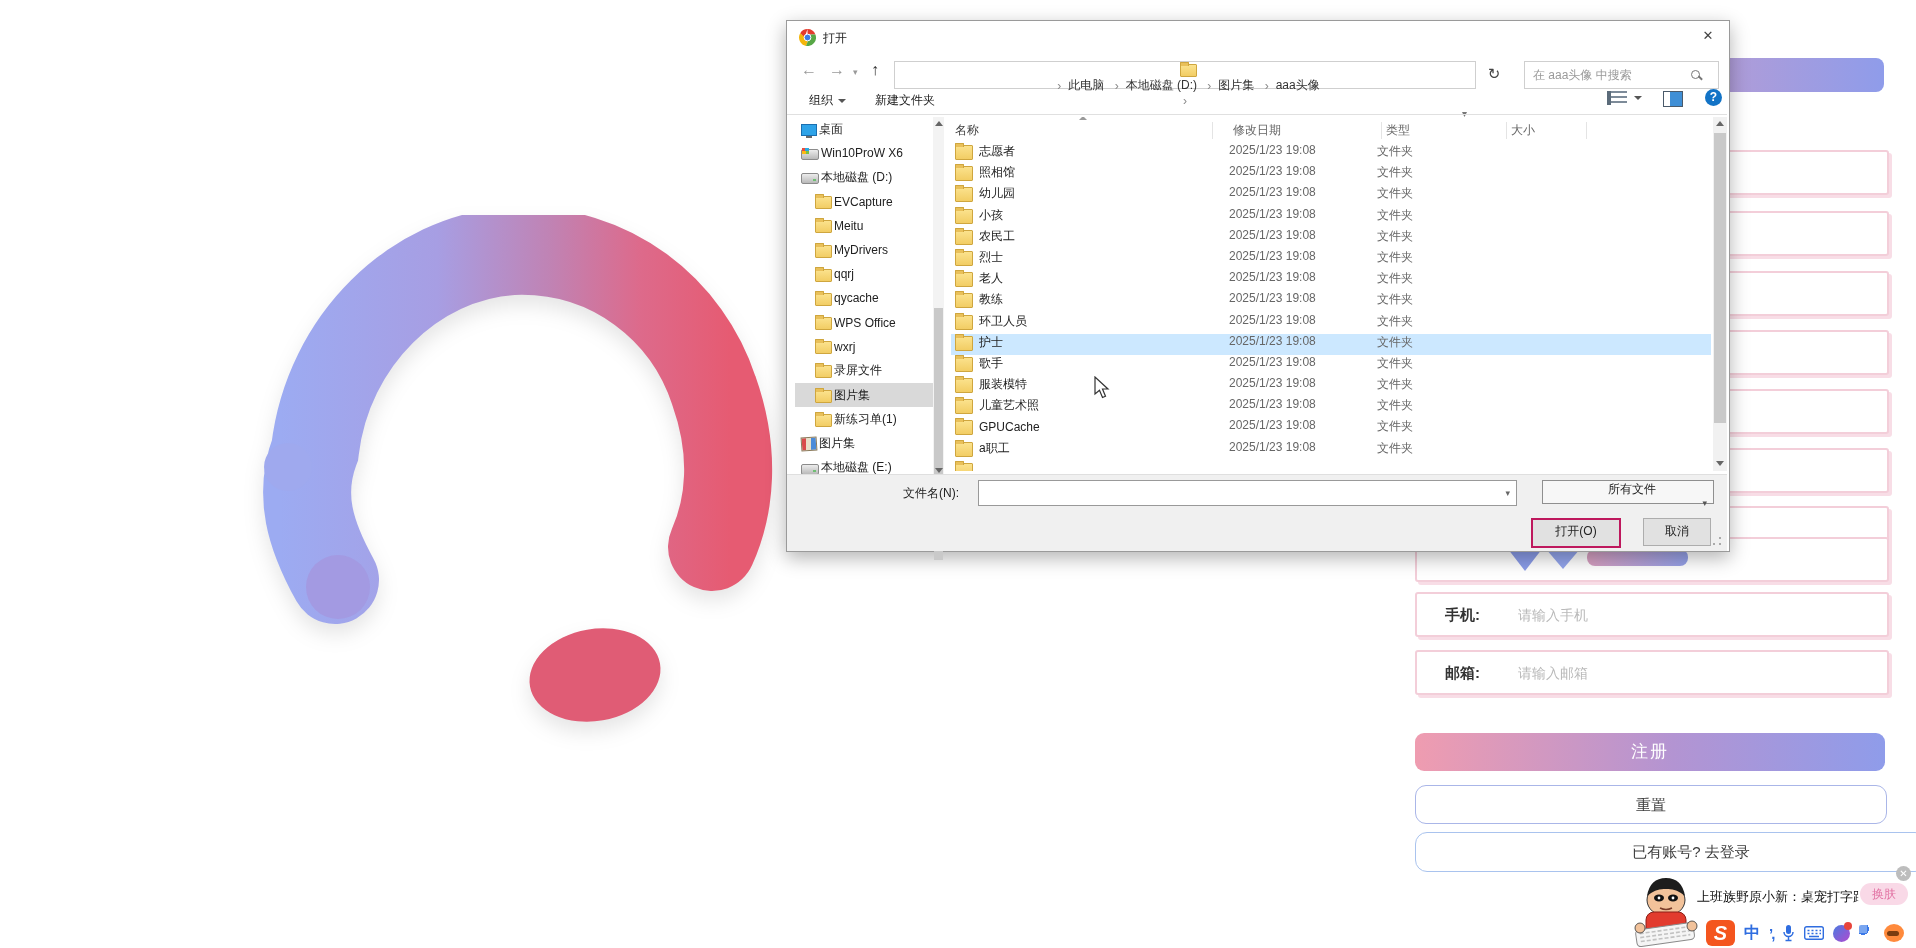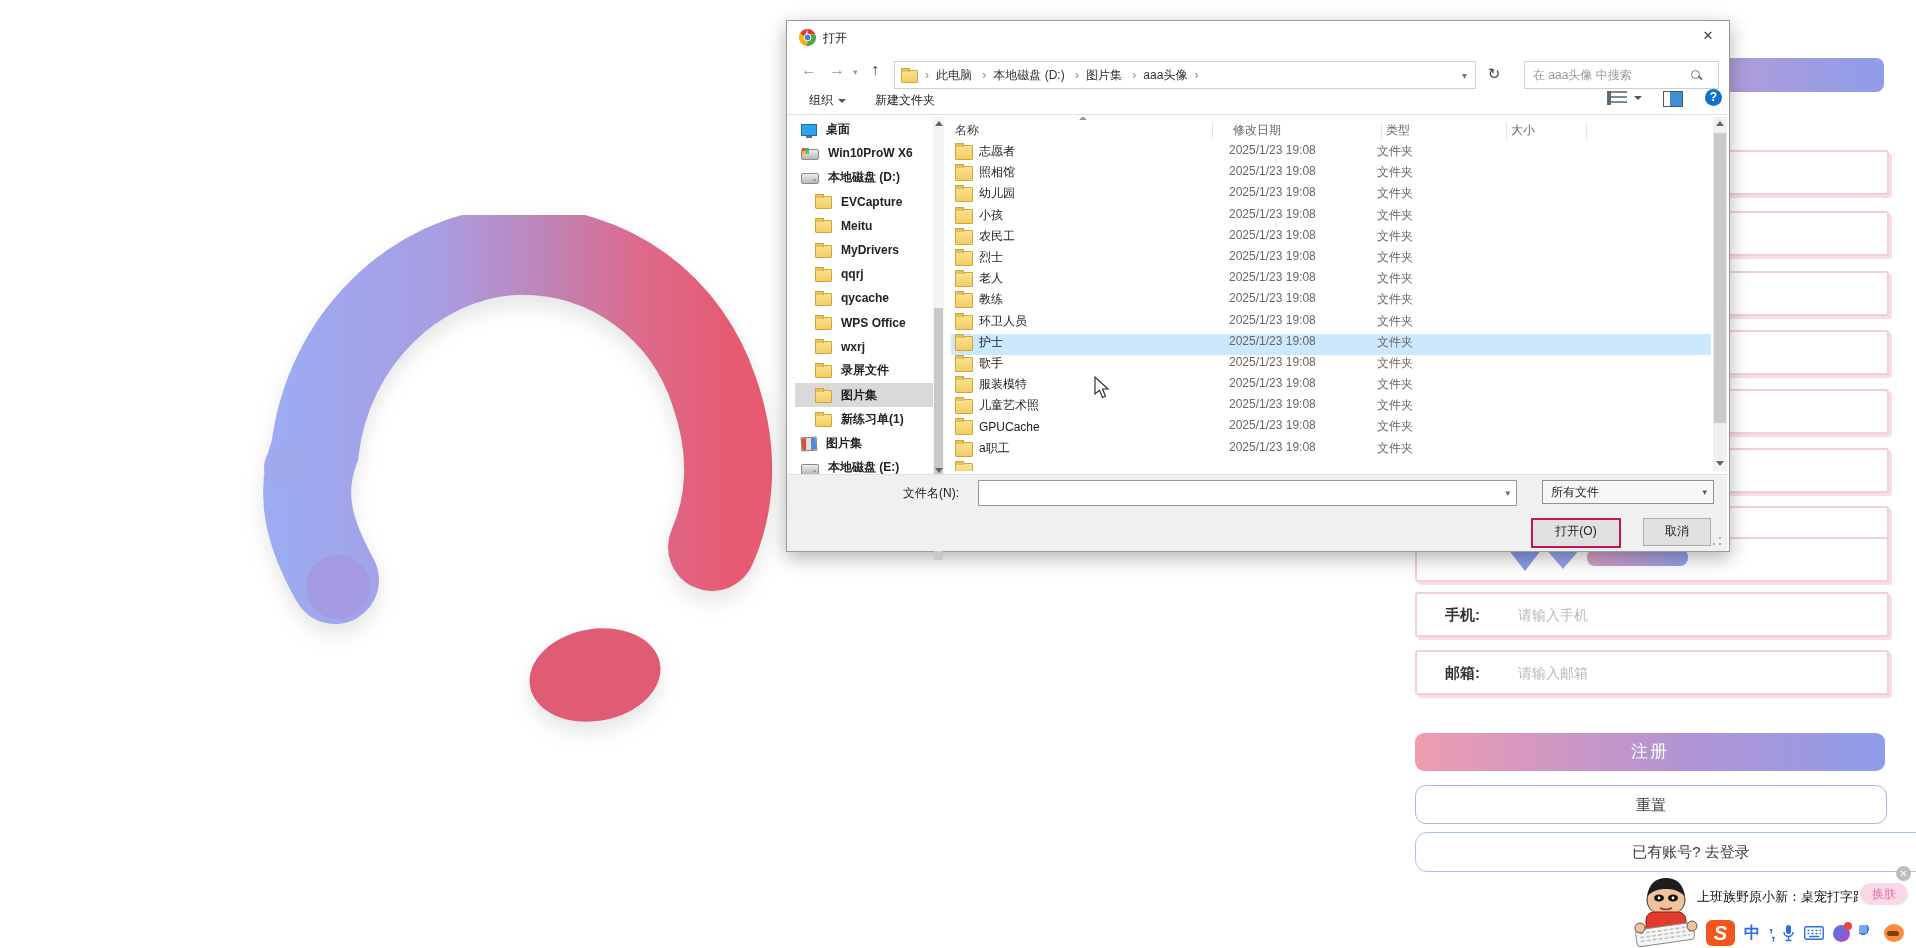--- a/index.html
+++ b/index.html
@@ -30,21 +30,21 @@
   #popup-close{left:1896px;top:866px;width:15px;height:15px;border-radius:50%;background:#bdbdbd;
                color:#fff;font-size:10px;line-height:15px;text-align:center;}
 
   
   #dlg{left:786px;top:20px;width:942px;height:530px;background:#fff;border:1px solid #9a9a9a;
        box-shadow:0 6px 18px rgba(0,0,0,.30);}
   #dlg-title{left:36px;top:9px;font-size:12px;color:#222;}
   #dlg-close{left:904px;top:0;width:34px;height:30px;text-align:center;line-height:30px;color:#444;font-size:13px;}
   .navbtn{position:absolute;top:40px;font-size:16px;color:#999;}
   #nav-up{color:#333;}
-  #addr{left:107px;top:40px;width:580px;height:26px;border:1px solid #cfcfcf;background:#fff;display:flex;align-items:center;}
+  #addr{left:107px;top:40px;width:580px;height:26px;border:1px solid #cfcfcf;background:#fff;display:flex;align-items:center;flex-direction:column;}
   #addr .crumb{display:inline-flex;align-items:center;color:#333;}
   .csep{color:#8a8a8a;padding:0 7px;font-size:12px;}
   .csep::after{content:"›";}
   #addr-dd{margin-left:auto;color:#777;padding:0 8px;font-size:10px;}
   #refresh{left:694px;top:40px;width:26px;height:26px;text-align:center;line-height:26px;color:#444;font-size:15px;}
   #searchbox{left:737px;top:40px;width:193px;height:26px;border:1px solid #cfcfcf;display:flex;align-items:center;}
   #searchbox span{color:#9a9a9a;padding-left:8px;}
   #search-mag{margin-left:auto;margin-right:8px;width:11px;height:11px;position:relative;}
   #search-mag::before{content:"";position:absolute;left:0;top:0;width:7px;height:7px;border:1.5px solid #777;border-radius:50%;}
   #search-mag::after{content:"";position:absolute;left:7px;top:7px;width:5px;height:1.5px;background:#777;transform:rotate(45deg);}
@@ -59,21 +59,21 @@
   #ic-panel{left:876px;top:70px;width:18px;height:14px;border:1px solid #4a5a6a;
       background:linear-gradient(90deg,#fff 0 6px,#3f8fd6 6px);}
   #ic-help{left:918px;top:68px;width:17px;height:17px;border-radius:50%;background:#1273c6;color:#fff;
       font-weight:bold;text-align:center;line-height:17px;font-size:12px;}
 
   
   #sidebar{left:8px;top:96px;width:138px;height:362px;}
   .srow{height:24.2px;display:flex;align-items:center;padding-left:6px;}
   .srow.sel{background:#d9d9d9;}
   .srow.ind{padding-left:20px;}
-  .srow span.lbl{margin-left:9px;white-space:nowrap;font-weight:bold;}
+  .srow span.lbl{margin-left:2px;white-space:nowrap;}
   .sic{width:16px;height:13px;position:relative;flex:none;}
   .ic-folder{width:15px;height:11px;background:linear-gradient(#fbe28d,#f2cd64);border:1px solid #cfa63e;border-radius:1px;margin-top:2px;}
   .ic-folder::before{content:"";position:absolute;top:-3px;left:-1px;width:7px;height:3px;background:#e9c05a;
       border:1px solid #cfa63e;border-bottom:none;border-radius:1px 1px 0 0;}
   .ic-disk{width:16px;height:9px;background:linear-gradient(#ececec,#b9b9b9);border:1px solid #8b8b8b;border-radius:2px;margin-top:3px;}
   .ic-disk::after{content:"";position:absolute;right:2px;bottom:2px;width:3px;height:2px;background:#6fbf73;}
   .ic-diskwin{width:16px;height:9px;background:linear-gradient(#ececec,#b9b9b9);border:1px solid #8b8b8b;border-radius:2px;margin-top:3px;}
   .ic-diskwin::before{content:"";position:absolute;left:0;top:-2px;width:7px;height:6px;
       background:conic-gradient(#29aae1 0 25%,#7cc142 0 50%,#fdb813 0 75%,#e84c3d 0);}
   .ic-desktop{width:14px;height:10px;background:#2ea3e8;border:1px solid #1b6fb0;margin-top:1px;}
@@ -102,21 +102,21 @@
   .fname{white-space:nowrap;}
   #list-scroll{left:926px;top:96px;width:14px;height:354px;background:#f1f1f1;}
   #list-thumb{position:absolute;left:1px;top:16px;width:12px;height:290px;background:#c9c9c9;}
 
   
   #dlg-footer{left:0;top:453px;width:940px;height:76px;background:#f0f0f0;border-top:1px solid #dfdfdf;}
   #fn-label{left:116px;top:11px;}
   #fn-input{left:191px;top:6px;width:537px;height:24px;background:#fff;border:1px solid #999;display:flex;align-items:center;}
   #fn-input .dd{margin-left:auto;margin-right:6px;color:#666;font-size:9px;}
   #ft-combo{left:755px;top:6px;width:172px;height:24px;background:#f7f7f7;border:1px solid #8f8f8f;
-      display:flex;align-items:center;padding-left:8px;box-sizing:border-box;}
+      display:flex;align-items:center;padding-left:8px;box-sizing:border-box;flex-direction:column;}
   #ft-combo .dd{margin-left:auto;margin-right:6px;color:#555;font-size:9px;}
   #btn-open{left:744px;top:44px;width:86px;height:26px;background:#e1e1e1;border:2px solid #be185d;
       text-align:center;line-height:22px;}
   #btn-cancel{left:856px;top:44px;width:66px;height:26px;background:#e1e1e1;border:1px solid #adadad;
       text-align:center;line-height:24px;}
   #grip{left:925px;top:515px;width:10px;height:10px;
       background:radial-gradient(circle at 8px 2px,#aaa 1px,transparent 1.4px),
                  radial-gradient(circle at 8px 8px,#aaa 1px,transparent 1.4px),
                  radial-gradient(circle at 2px 8px,#aaa 1px,transparent 1.4px);}
 

